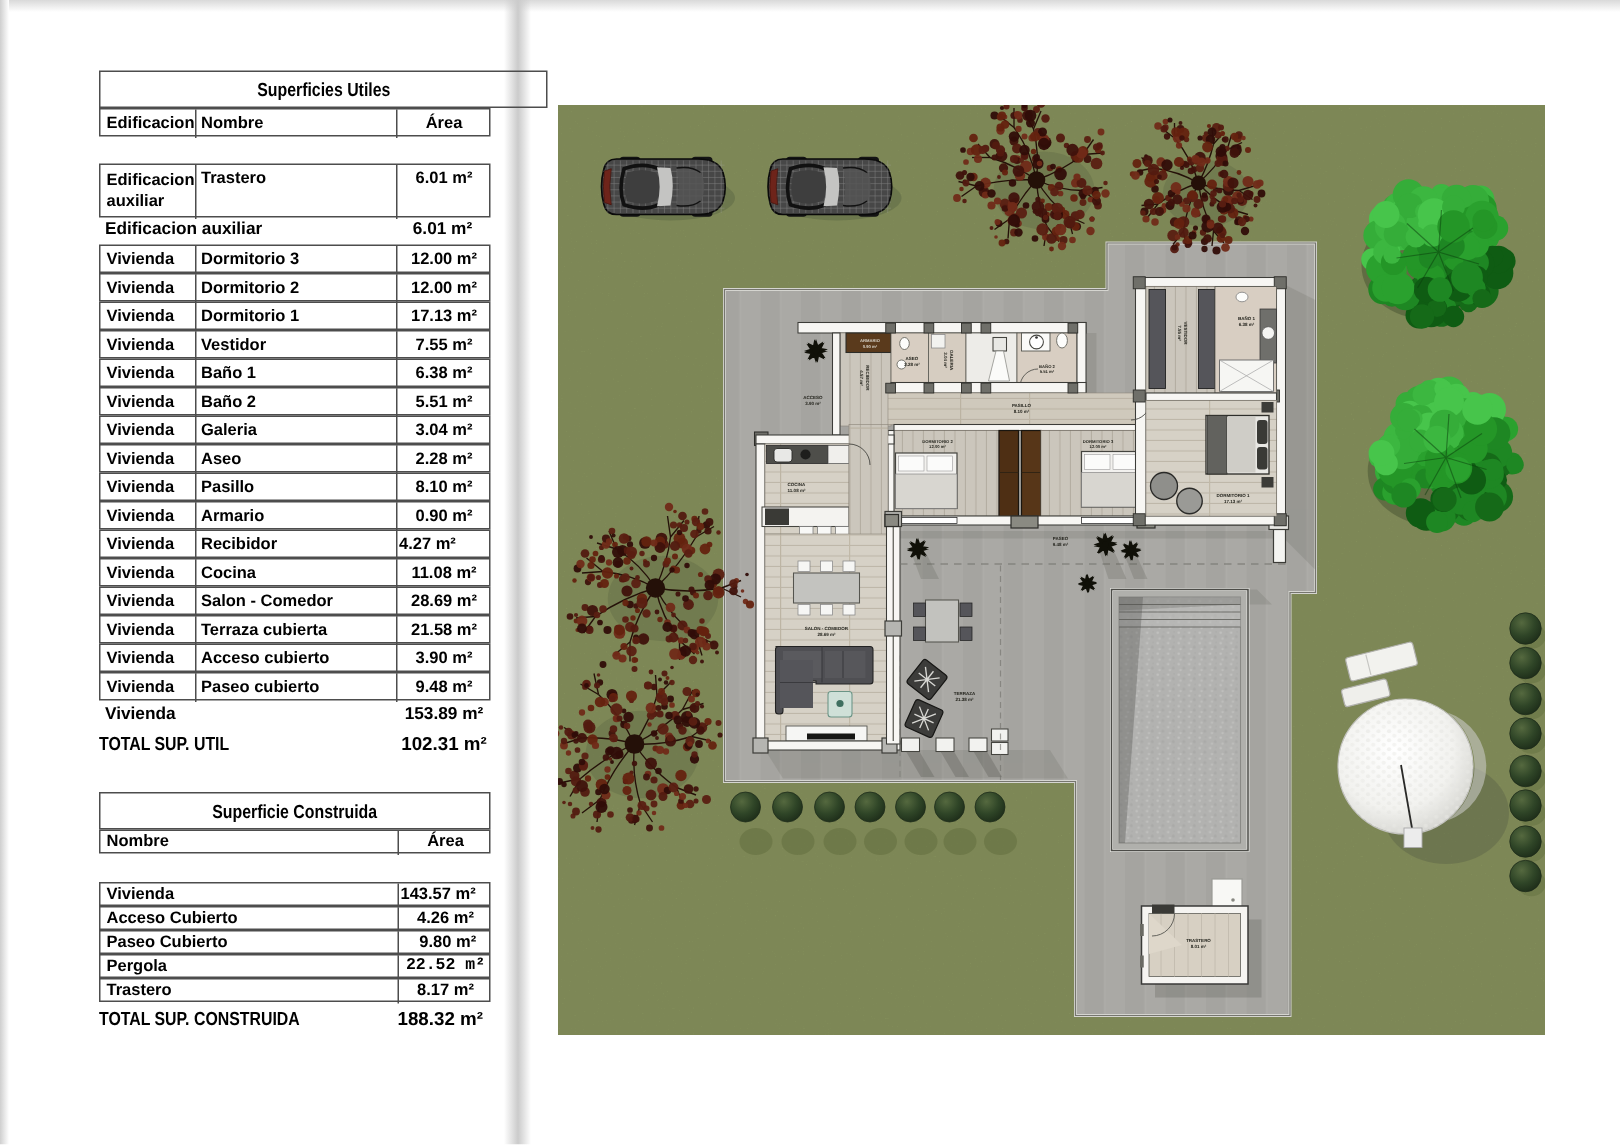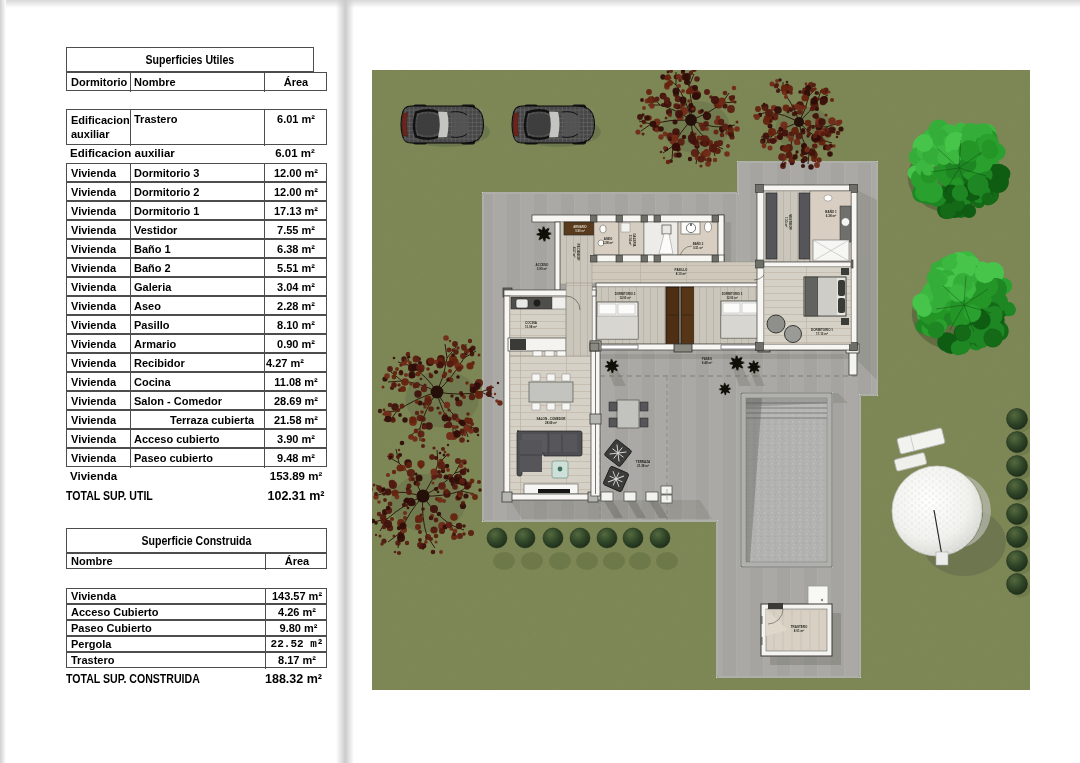--- a/index.html
+++ b/index.html
@@ -7,26 +7,26 @@
 .b{border:1px solid #4d4d4d;}
 .cl{position:absolute;white-space:nowrap;}
 </style></head><body>
 
 <div class="abs" style="left:0;top:0;width:1080px;height:8px;background:linear-gradient(180deg,#d9d9d9,#ffffff);"></div>
 
 <div class="abs" style="left:0;top:0;width:6px;height:763px;background:linear-gradient(90deg,#cfcfcf,#ffffff);"></div>
 
 <div class="abs" style="left:336px;top:0;width:18px;height:763px;background:linear-gradient(90deg,rgba(255,255,255,0),#cbcbcb 52%,rgba(255,255,255,0));"></div>
 
-<div class="row b" style="left:66px;top:47px;width:248px;height:25px;">
+<div class="row b" style="left:66px;top:47px;width:299px;height:25px;">
     <div style="position:absolute;left:0;width:100%;top:5px;text-align:center;font-size:12.6px;"><span style="display:inline-block;transform:scaleX(0.84);transform-origin:center;">Superficies Utiles</span></div>
   </div>
 
 <div class="row b" style="left:66px;top:72px;width:261px;height:19px;">
-    <div class="cl" style="left:4px;top:3px;">Dormitorio</div>
+    <div class="cl" style="left:4px;top:3px;">Edificacion</div>
     <div class="cl" style="left:67px;top:3px;">Nombre</div>
     <div class="cl" style="left:199px;top:3px;width:60px;text-align:center;">Área</div>
     <div style="position:absolute;left:63px;top:0;width:1px;height:19px;background:#4d4d4d;"></div>
     <div style="position:absolute;left:197px;top:0;width:1px;height:19px;background:#4d4d4d;"></div>
   </div>
 
 <div class="row b" style="left:66px;top:109px;width:261px;height:36px;">
     <div style="position:absolute;left:4px;top:3px;width:58px;line-height:14px;">Edificacion auxiliar</div>
     <div class="cl" style="left:67px;top:3px;">Trastero</div>
     <div class="cl" style="left:199px;top:3px;width:60px;text-align:center;">6.01 m²</div>
@@ -138,21 +138,21 @@
 <div class="row b" style="left:66px;top:391px;width:261px;height:19px;">
     <div class="cl" style="left:4px;top:3px;">Vivienda</div>
     <div class="cl" style="left:67px;top:3px;">Salon - Comedor</div>
     <div class="cl" style="left:199px;top:3px;width:60px;text-align:center;">28.69 m²</div>
     <div style="position:absolute;left:63px;top:0;width:1px;height:19px;background:#4d4d4d;"></div>
     <div style="position:absolute;left:197px;top:0;width:1px;height:19px;background:#4d4d4d;"></div>
   </div>
 
 <div class="row b" style="left:66px;top:410px;width:261px;height:19px;">
     <div class="cl" style="left:4px;top:3px;">Vivienda</div>
-    <div class="cl" style="left:67px;top:3px;margin-left:36px;">Terraza cubierta</div>
+    <div class="cl" style="left:67px;top:3px;">Terraza cubierta</div>
     <div class="cl" style="left:199px;top:3px;width:60px;text-align:center;">21.58 m²</div>
     <div style="position:absolute;left:63px;top:0;width:1px;height:19px;background:#4d4d4d;"></div>
     <div style="position:absolute;left:197px;top:0;width:1px;height:19px;background:#4d4d4d;"></div>
   </div>
 
 <div class="row b" style="left:66px;top:429px;width:261px;height:19px;">
     <div class="cl" style="left:4px;top:3px;">Vivienda</div>
     <div class="cl" style="left:67px;top:3px;">Acceso cubierto</div>
     <div class="cl" style="left:199px;top:3px;width:60px;text-align:center;">3.90 m²</div>
     <div style="position:absolute;left:63px;top:0;width:1px;height:19px;background:#4d4d4d;"></div>
@@ -182,21 +182,21 @@
   </div>
 
 <div class="row b" style="left:66px;top:553px;width:261px;height:16px;">
     <div class="cl" style="left:4px;top:1px;">Nombre</div>
     <div class="cl" style="left:200px;top:1px;width:60px;text-align:center;">Área</div>
     <div style="position:absolute;left:198px;top:0;width:1px;height:16px;background:#4d4d4d;"></div>
   </div>
 
 <div class="row b" style="left:66px;top:588px;width:261px;height:16px;">
     <div class="cl" style="left:4px;top:1px;">Vivienda</div>
-    <div class="cl" style="left:200px;top:1px;width:60px;text-align:center;">143.57 m²</div>
+    <div class="cl" style="left:200px;top:1px;width:44px;text-align:center;">143.57 m²</div>
     <div style="position:absolute;left:198px;top:0;width:1px;height:16px;background:#4d4d4d;"></div>
   </div>
 
 <div class="row b" style="left:66px;top:604px;width:261px;height:16px;">
     <div class="cl" style="left:4px;top:1px;">Acceso Cubierto</div>
     <div class="cl" style="left:200px;top:1px;width:60px;text-align:center;">4.26 m²</div>
     <div style="position:absolute;left:198px;top:0;width:1px;height:16px;background:#4d4d4d;"></div>
   </div>
 
 <div class="row b" style="left:66px;top:620px;width:261px;height:16px;">

